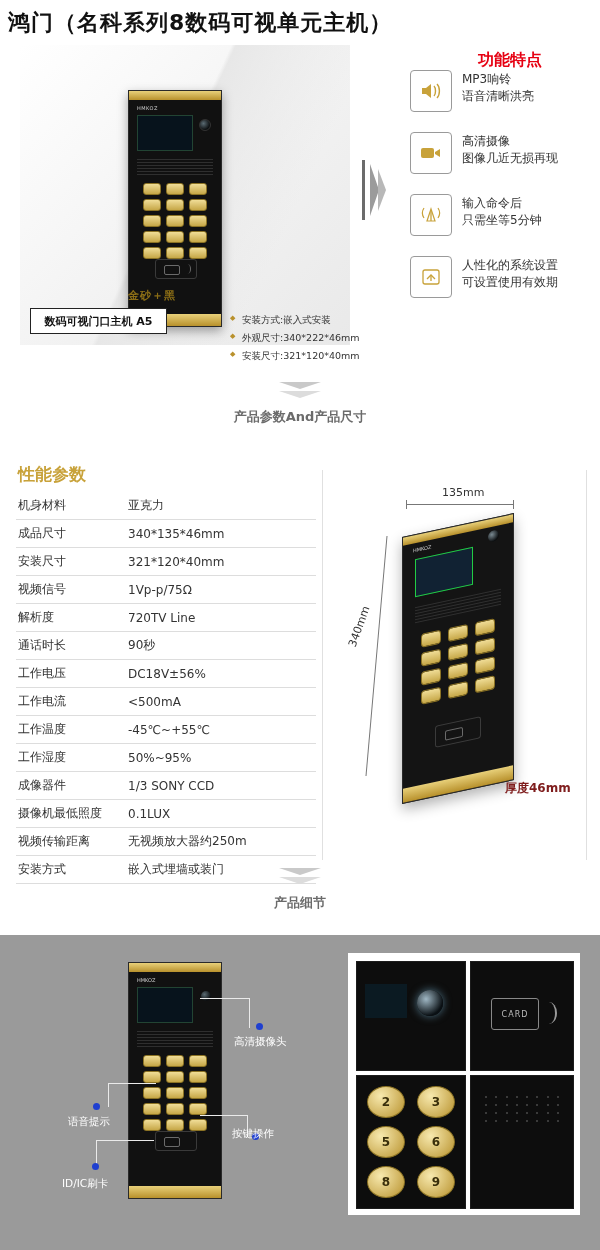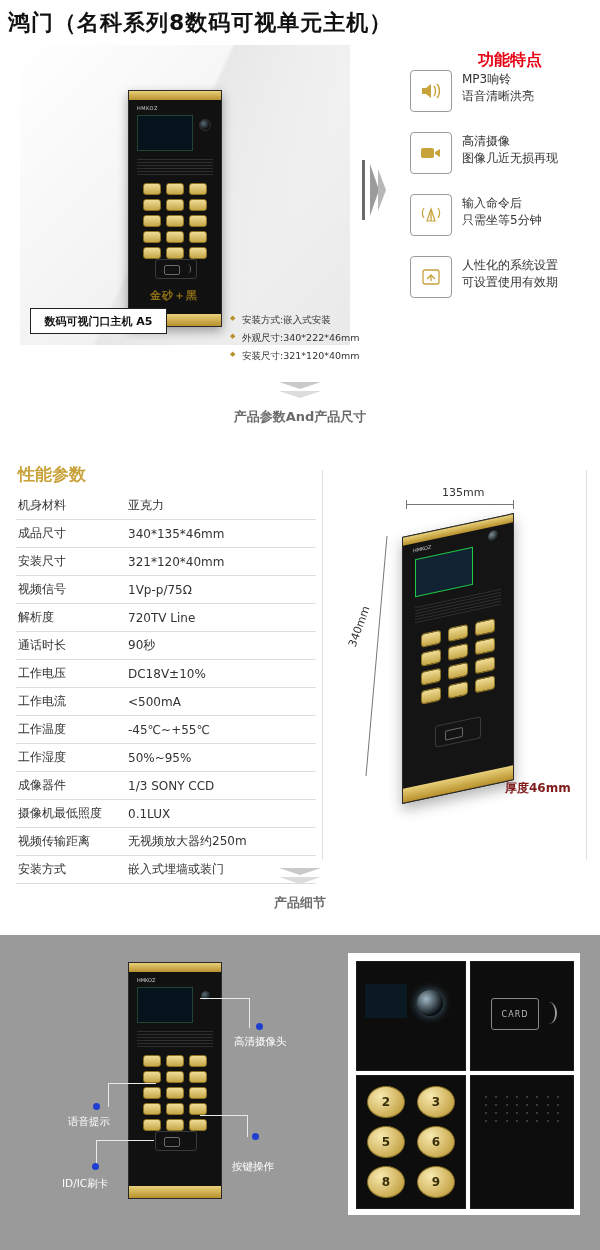--- a/index.html
+++ b/index.html
@@ -51,21 +51,21 @@
   .dev-grill i{display:block;height:1px;background:#2f2f2f;margin:2px 0;}
   .dev-keys{position:absolute;left:14px;top:92px;width:64px;}
   .dev-keys .row{display:flex;justify-content:space-between;margin-bottom:4px;}
   .dev-keys .k{width:16px;height:10px;border-radius:3px;
     background:linear-gradient(180deg,#f0dd97,#c6a747);border:1px solid #8c7324;}
   .dev-card{position:absolute;left:26px;top:168px;width:40px;height:18px;border:1px solid #3a3a3a;border-radius:3px;}
   .dev-card:before{content:"";position:absolute;left:8px;top:5px;width:14px;height:8px;border:1px solid #6b6b6b;border-radius:2px;}
   .dev-card:after{content:"";position:absolute;right:5px;top:4px;width:6px;height:10px;
     border-right:1px solid #6b6b6b;border-radius:50%;}
   .dev-caption{
-    position:absolute;left:0;top:248px;width:92px;text-align:center;
+    position:absolute;left:0;top:248px;width:92px;
     font-size:11px;color:#8a6d16;font-weight:bold;letter-spacing:1px;
   }
 
   .model-box{
     position:absolute;left:30px;top:268px;width:135px;height:24px;
     border:1px solid #222;display:flex;align-items:center;justify-content:center;
     font-size:11px;font-weight:bold;color:#111;background:#fff;
   }
   .spec-list{position:absolute;left:190px;top:258px;width:170px;}
   .spec-list li{
@@ -341,21 +341,21 @@
     <tr>
           <td class="k">解析度</td>
           <td class="v">720TV Line</td>
         </tr>
     <tr>
           <td class="k">通话时长</td>
           <td class="v">90秒</td>
         </tr>
     <tr>
           <td class="k">工作电压</td>
-          <td class="v">DC18V±10%</td>
+          <td class="v">DC18V±56%</td>
         </tr>
     <tr>
           <td class="k">工作电流</td>
           <td class="v">&lt;500mA</td>
         </tr>
     <tr>
           <td class="k">工作温度</td>
           <td class="v">-45℃~+55℃</td>
         </tr>
     <tr>
@@ -487,21 +487,21 @@
     <div class="callout" style="left:234px;top:100px;">高清摄像头</div>
 
     <div class="cl-line" style="left:108px;top:148px;width:48px;"></div>
     <div class="cl-line" style="left:108px;top:148px;width:1px;height:24px;"></div>
     <div class="dot" style="left:93px;top:168px;"></div>
     <div class="callout" style="left:68px;top:180px;">语音提示</div>
 
     <div class="cl-line" style="left:200px;top:180px;width:48px;"></div>
     <div class="cl-line" style="left:247px;top:180px;width:1px;height:22px;"></div>
     <div class="dot" style="left:252px;top:198px;"></div>
-    <div class="callout" style="left:232px;top:225px;font-family:Liberation Serif, serif;">按键操作</div>
+    <div class="callout" style="left:232px;top:192px;font-family:Liberation Serif, serif;">按键操作</div>
 
     <div class="cl-line" style="left:96px;top:205px;width:58px;"></div>
     <div class="cl-line" style="left:96px;top:205px;width:1px;height:28px;"></div>
     <div class="dot" style="left:92px;top:228px;"></div>
     <div class="callout" style="left:62px;top:242px;">ID/IC刷卡</div>
 
     <div class="photo-grid">
       <div class="pg pg1">
         <div class="scr"></div>
           <div class="lens"></div>

